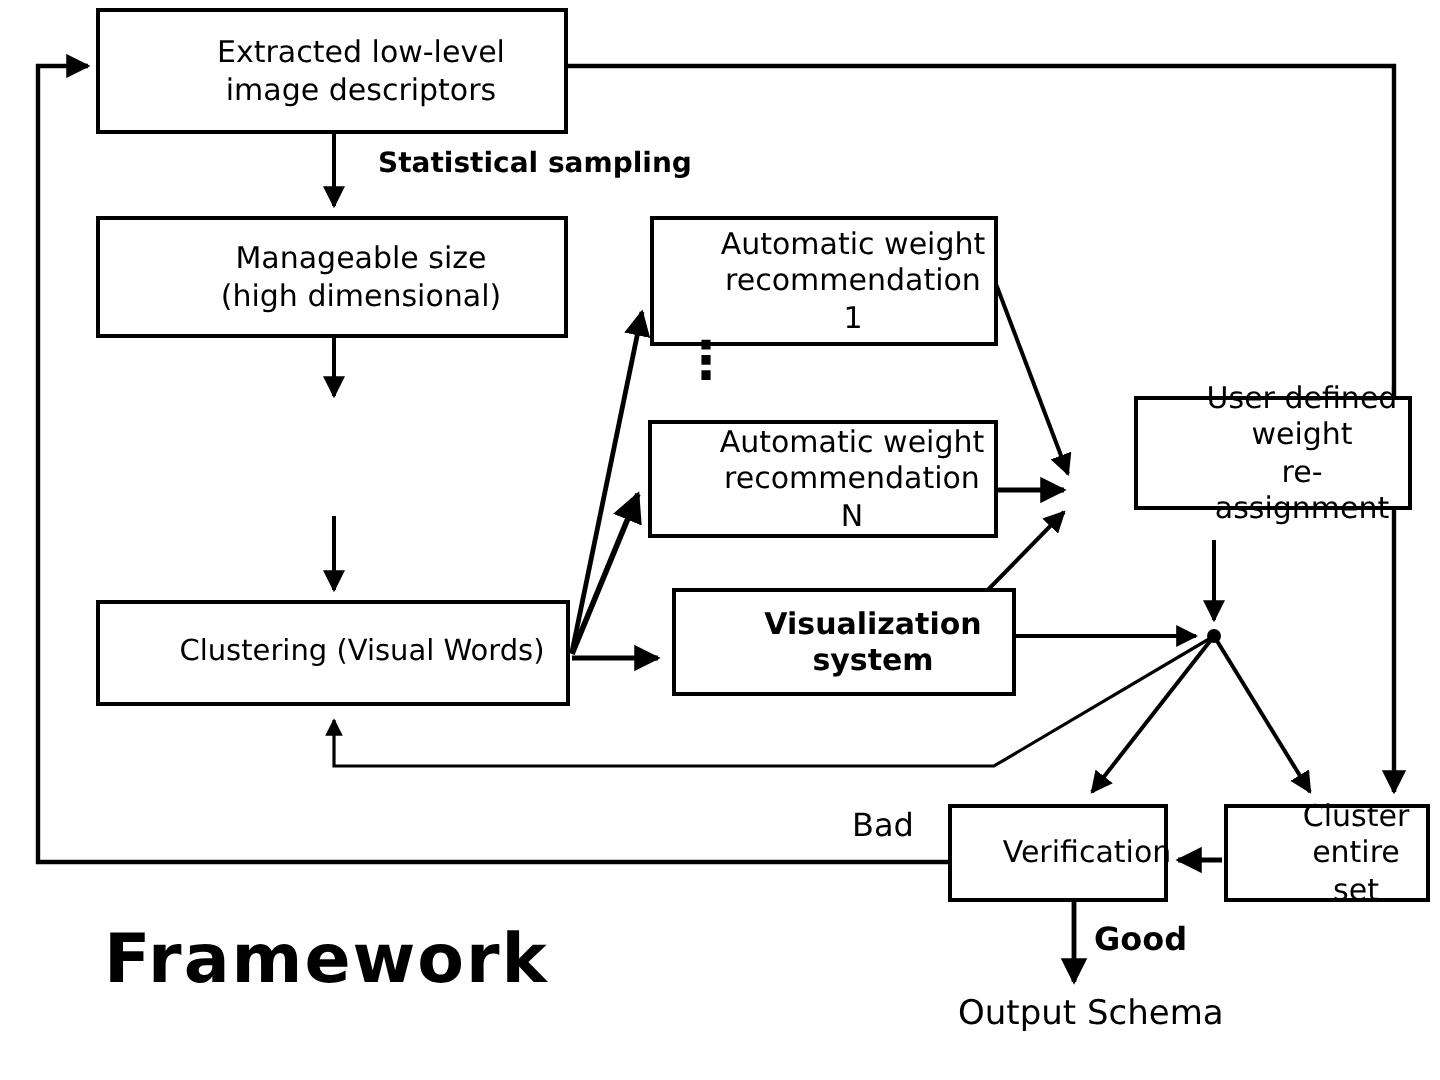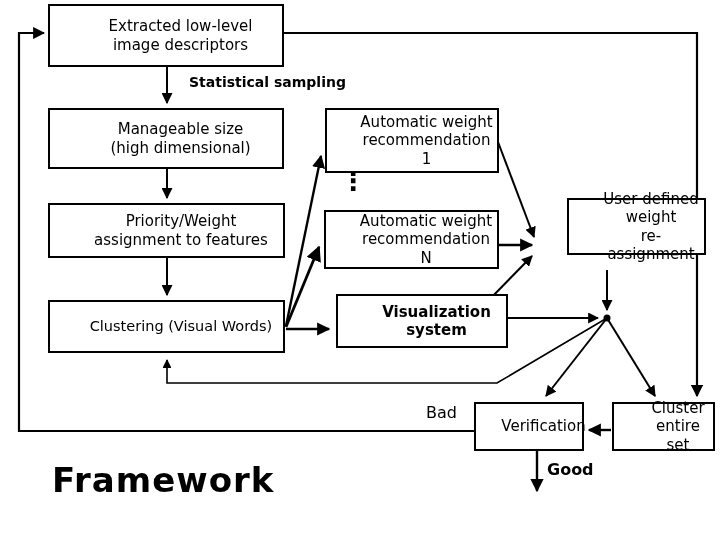--- a/index.html
+++ b/index.html
@@ -102,35 +102,34 @@
     <polyline points="607,318 497,383 167,383 167,360" stroke-width="1.6" marker-end="url(#arr)"></polyline>
 
     <line x1="611" y1="430" x2="589" y2="430" stroke-width="2.4" marker-end="url(#arr)"></line>
     <line x1="537" y1="451" x2="537" y2="491" stroke-width="2.4" marker-end="url(#arr)"></line>
   </svg>
 
   <div class="node" id="node-extracted">Extracted low-level
 image descriptors</div>
   <div class="node" id="node-manageable">Manageable size
 (high dimensional)</div>
-  <div class="node" id="node-priority">Priority/Weight
-assignment to features</div>
   <div class="node tight" id="node-clustering">Clustering (Visual Words)</div>
   <div class="node" id="node-autorec1">Automatic weight
 recommendation 1</div>
   <div class="node" id="node-autorecn">Automatic weight
 recommendation N</div>
   <div class="node" id="node-userdefined">User defined
 weight
 re-assignment</div>
   <div class="node bold" id="node-visualization">Visualization
 system</div>
   <div class="node" id="node-clusterentire">Cluster
 entire set</div>
   <div class="node" id="node-verification">Verification</div>
 
   <div class="lbl bold" id="lbl-sampling">Statistical sampling</div>
   <div class="lbl" id="lbl-ellipsis">⋮</div>
   <div class="lbl" id="lbl-bad">Bad</div>
   <div class="lbl" id="lbl-good">Good</div>
+  <div class="lbl" id="lbl-output">Output Schema</div>
   <div class="lbl" id="lbl-framework">Framework</div>
 
 </div>
 
 </body></html>

